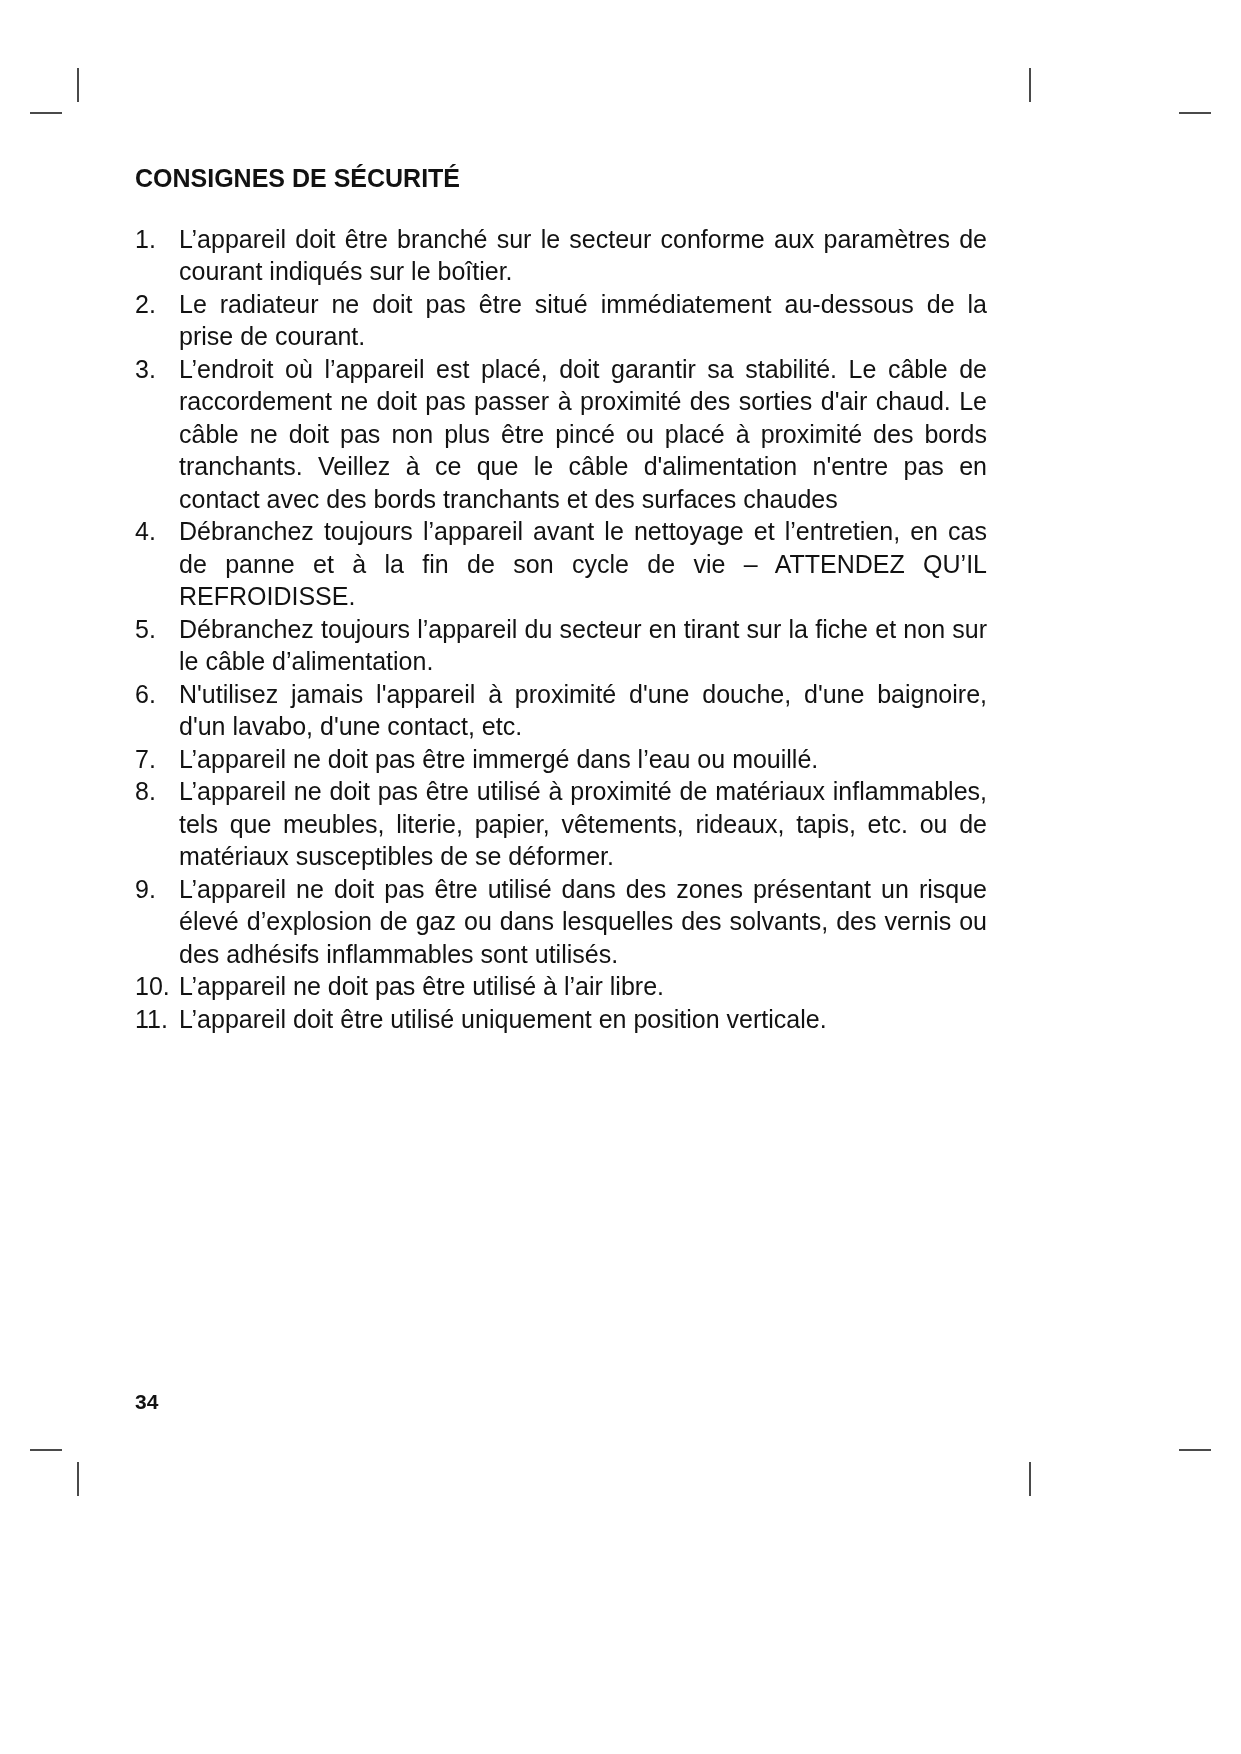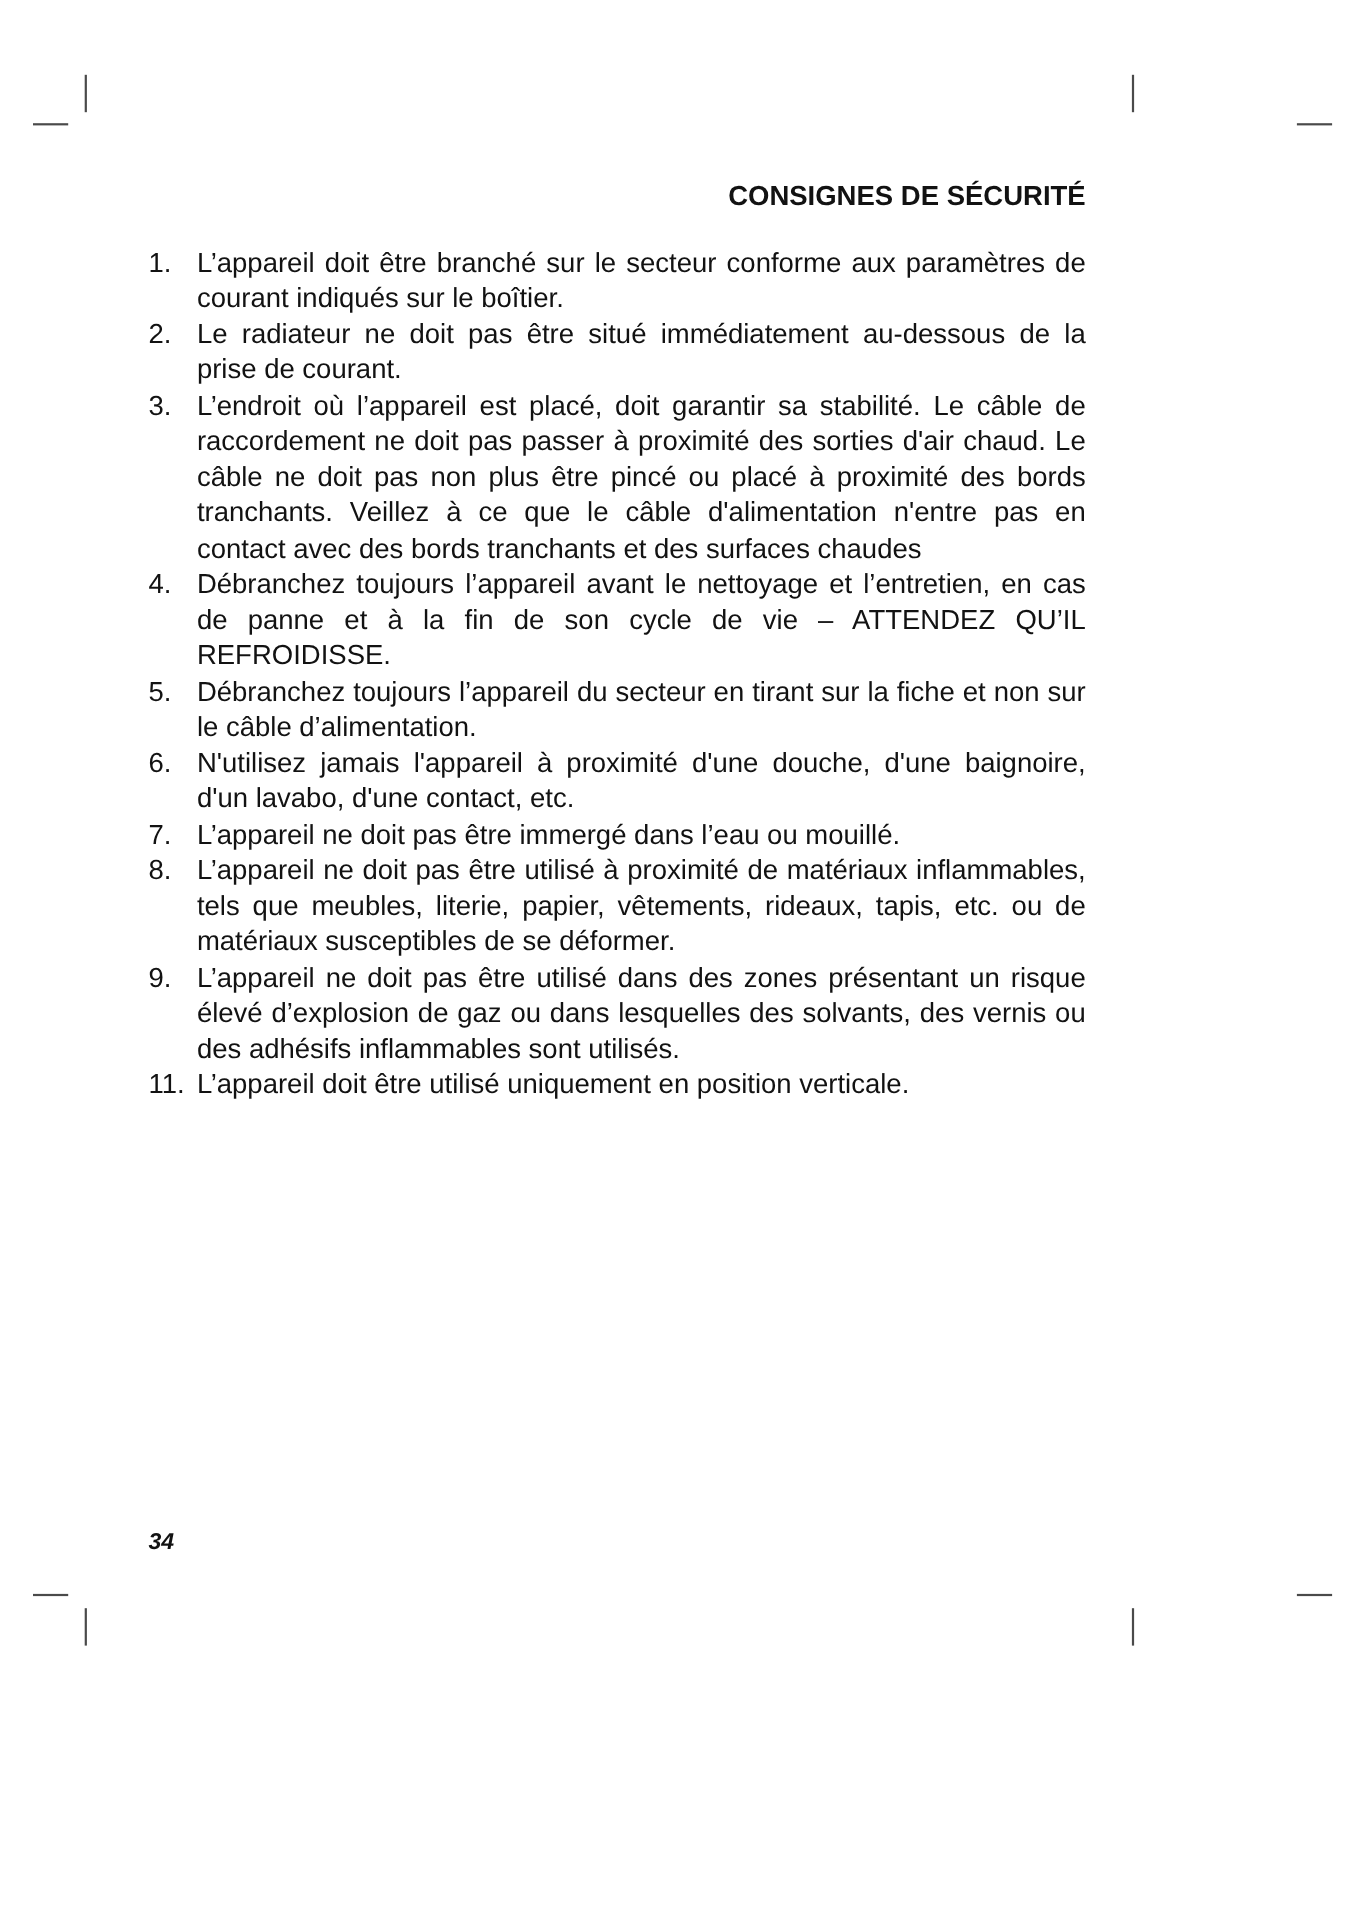--- a/index.html
+++ b/index.html
@@ -23,21 +23,20 @@
     position: absolute;
     left: 135px;
     top: 162px;
     width: 852px;
   }
   .doc-title {
     font-weight: 700;
     font-size: 25px;
     line-height: 32.5px;
     margin: 0;
-    text-align: right;
   }
   .intro p {
     margin: 0;
     font-weight: 700;
     font-size: 25px;
     line-height: 32.5px;
     text-align: justify;
   }
   .safety-list {
     margin-top: 28px;
@@ -55,21 +54,20 @@
   .safety-item .txt {
     flex: 1;
     text-align: justify;
   }
   .page-number {
     position: absolute;
     left: 135px;
     top: 1390px;
     font-size: 21px;
     font-weight: 700;
-    font-style: italic;
   }
 </style>
 </head>
 <body>
 
 <div class="crop-mark" style="left:77px; top:68px; width:2px; height:34px;"></div>
 <div class="crop-mark" style="left:30px; top:112px; width:32px; height:2px;"></div>
 <div class="crop-mark" style="left:1029px; top:68px; width:2px; height:34px;"></div>
 <div class="crop-mark" style="left:1179px; top:112px; width:32px; height:2px;"></div>
 <div class="crop-mark" style="left:30px; top:1449px; width:32px; height:2px;"></div>
@@ -115,20 +113,24 @@
     </div>
     <div class="safety-item">
       <span class="num">8.</span>
       <div class="txt">L’appareil ne doit pas être utilisé à proximité de matériaux inflammables, tels que meubles, literie, papier, vêtements, rideaux, tapis, etc. ou de matériaux susceptibles de se déformer.</div>
     </div>
     <div class="safety-item">
       <span class="num">9.</span>
       <div class="txt">L’appareil ne doit pas être utilisé dans des zones présentant un risque élevé d’explosion de gaz ou dans lesquelles des solvants, des vernis ou des adhésifs inflammables sont utilisés.</div>
     </div>
     <div class="safety-item">
+      <span class="num">10.</span>
+      <div class="txt">L’appareil ne doit pas être utilisé à l’air libre.</div>
+    </div>
+    <div class="safety-item">
       <span class="num">11.</span>
       <div class="txt">L’appareil doit être utilisé uniquement en position verticale.</div>
     </div>
   </div>
 
 </div>
 
 <div class="page-number">34</div>
 
 </body></html>

